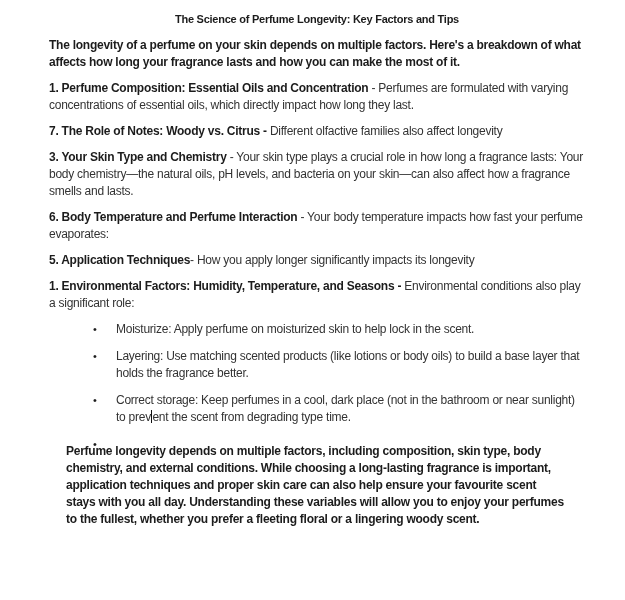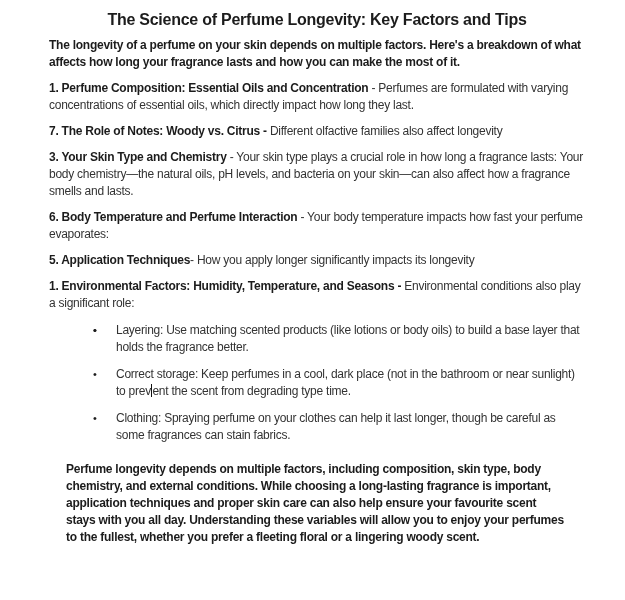--- a/index.html
+++ b/index.html
@@ -11,21 +11,21 @@
   }
   .page {
     width: 625px; height: 600px;
     padding: 11px 40px 0 49px;
     color: #333333;
     font-size: 12px;
     line-height: 17px;
     letter-spacing: -0.25px;
   }
   .title {
-    font-size: 16px;
+    font-size: 11px;
     font-weight: 700;
     color: #1c1c1c;
     text-align: center;
     margin: 0 0 9px 0;
   }
   p.para { margin: 0 0 9px 0; }
   .bold { font-weight: 700; color: #1c1c1c; }
   ul.tips-list { list-style: none; margin: 0 0 0 0; }
   ul.tips-list li {
     position: relative;
@@ -64,21 +64,21 @@
   <p class="para"><span class="bold">3. Your Skin Type and Chemistry</span><span> - Your skin type plays a crucial role in how long a fragrance lasts: Your body chemistry—the natural oils, pH levels, and bacteria on your skin—can also affect how a fragrance smells and lasts.</span></p>
 
   <p class="para"><span class="bold">6. Body Temperature and Perfume Interaction</span><span> - Your body temperature impacts how fast your perfume evaporates:</span></p>
 
   <p class="para"><span class="bold">5. Application Techniques</span><span>- How you apply longer significantly impacts its longevity</span></p>
 
   <p class="para"><span class="bold">1. Environmental Factors: Humidity, Temperature, and Seasons - </span><span>Environmental conditions also play a significant role:</span></p>
 
 
   <ul class="tips-list">
-    <li><span class="bullet-dot">•</span></li>
+    <li><span class="bullet-dot">•</span><span>Moisturize: Apply perfume on moisturized skin to help lock in the scent.</span></li>
     <li><span class="bullet-dot">•</span><span>Layering: Use matching scented products (like lotions or body oils) to build a base layer that holds the fragrance better.</span></li>
     <li><span class="bullet-dot">•</span><span>Correct storage: Keep perfumes in a cool, dark place (not in the bathroom or near sunlight) to prev</span><span class="caret"></span><span>ent the scent from degrading type time.</span></li>
-    <li><span class="bullet-dot">•</span><span>Clothing: Spraying perfume on your clothes can help it last longer, though be careful as some fragrances can stain fabrics.</span></li>
+    <li><span class="bullet-dot">•</span></li>
   </ul>
 
   <p class="conclusion bold">Perfume longevity depends on multiple factors, including composition, skin type, body chemistry, and external conditions. While choosing a long-lasting fragrance is important, application techniques and proper skin care can also help ensure your favourite scent stays with you all day. Understanding these variables will allow you to enjoy your perfumes to the fullest, whether you prefer a fleeting floral or a lingering woody scent.</p>
 
 </div>
 
 </body></html>

